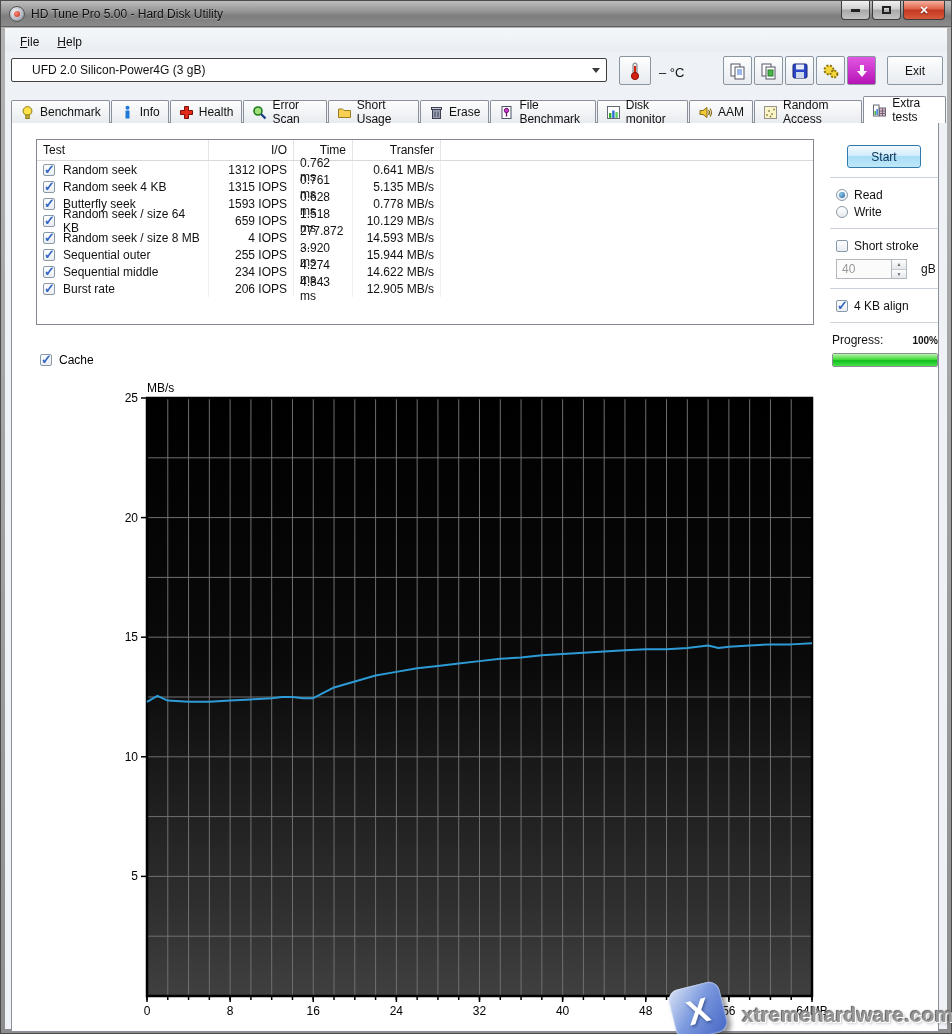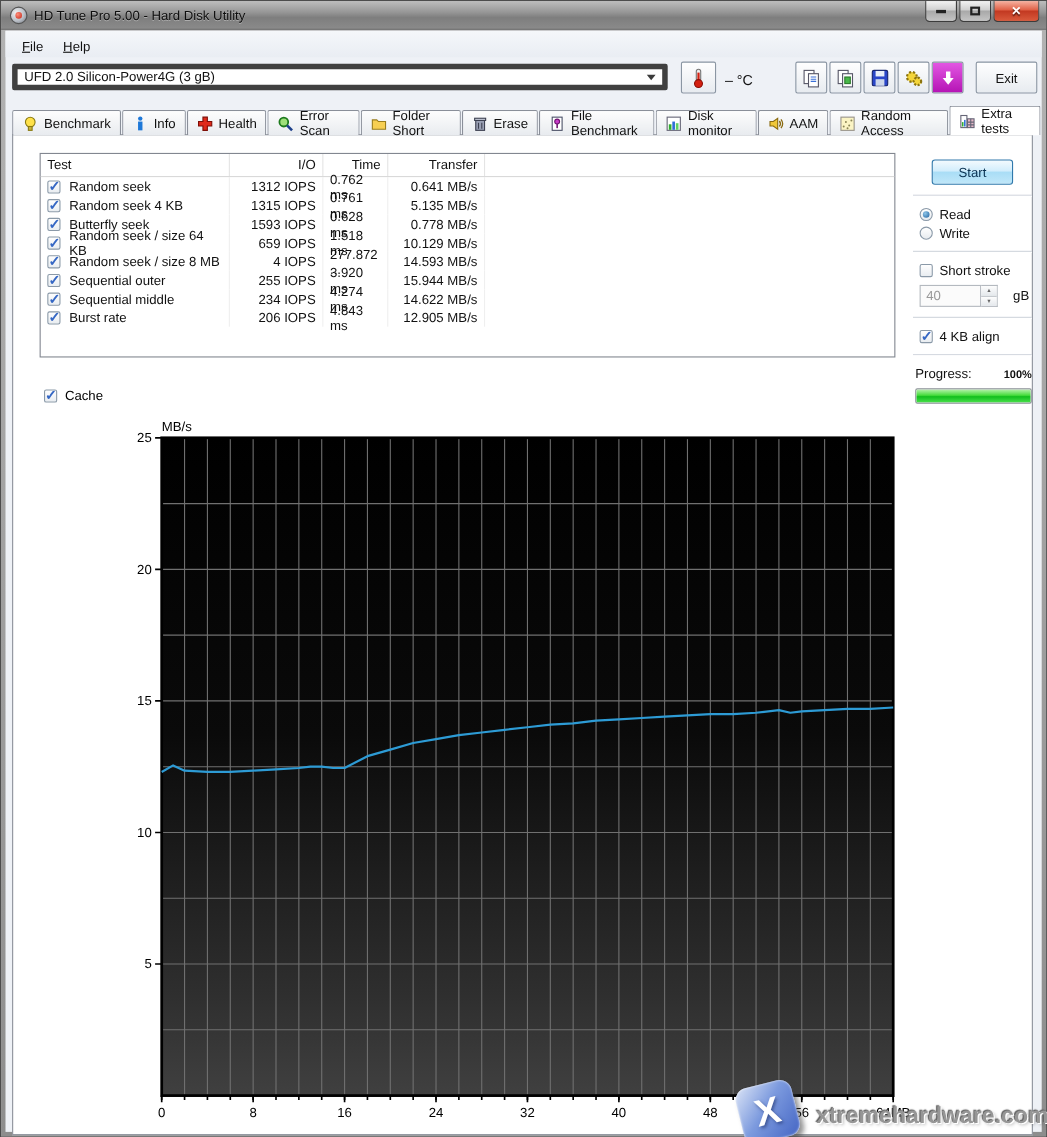--- a/index.html
+++ b/index.html
@@ -28,21 +28,21 @@
   #client { position:absolute; left:4px; right:4px; top:27px; bottom:4px; background:#eef1f6; }
 
   
   #menubar { position:absolute; left:0; top:0; width:100%; height:24px; display:flex; align-items:flex-end; padding-left:6px; background:linear-gradient(#f5f7fa,#e9edf3); }
   .menu-item { display:inline-block; padding:3px 9px; font-size:12px; color:#111; }
   .menu-item::first-letter { text-decoration:underline; }
 
   
   #toolbar { position:absolute; left:0; top:24px; width:100%; height:42px; }
   #device-combo { position:absolute; left:6px; top:6px; width:596px; height:24px; background:#fff;
-    border:5px solid #404040; border-radius:2px; display:flex; align-items:center; font-size:12px; color:#111; padding-left:6px; }
+    border:1px solid #404040; border-radius:2px; display:flex; align-items:center; font-size:12px; color:#111; padding-left:20px; }
   #device-combo .arrow-zone { position:absolute; right:2px; top:2px; bottom:2px; width:16px; display:flex; align-items:center; justify-content:center; }
   .caret-down { width:0; height:0; border-left:4px solid transparent; border-right:4px solid transparent; border-top:5px solid #3a3a3a; }
   .tbtn { position:absolute; top:4px; height:29px; border:1px solid #8b96a3; border-radius:2px;
     background:linear-gradient(#fefefe,#e7ebf0); display:flex; align-items:center; justify-content:center; }
   #temp-label { position:absolute; left:654px; top:13px; font-size:13px; color:#111; }
   #exit-btn { left:882px; width:56px; font-size:12px; color:#111; }
 
   
   #tabstrip { position:absolute; left:6px; top:68px; height:27px; display:flex; align-items:flex-end; z-index:3; }
   .tab { height:23px; margin-right:1px; padding:0 8px; display:flex; align-items:center; gap:5px;
@@ -214,21 +214,21 @@
         <svg class="ticon" viewBox="0 0 15 15">
             <circle cx="6" cy="6" r="4" fill="#9fe07a" stroke="#1d7a1d" stroke-width="1.6"></circle>
             <line x1="9" y1="9" x2="13.5" y2="13.5" stroke="#1c3f8a" stroke-width="2.4"></line>
           </svg>
         <span>Error Scan</span>
       </div>
       <div class="tab">
         <svg class="ticon" viewBox="0 0 15 15">
             <path d="M1.5 4 h4 l1.5 1.5 h6.5 v7 h-12 z" fill="#f7cf52" stroke="#9a7d1c"></path>
           </svg>
-        <span>Folder Short</span>
+        <span>Short Usage</span>
       </div>
       <div class="tab">
         <svg class="ticon" viewBox="0 0 15 15">
             <rect x="3.5" y="4.5" width="8" height="9" fill="#9aa0b4" stroke="#3c4050"></rect>
             <rect x="2.5" y="2.5" width="10" height="2" fill="#c7ccda" stroke="#3c4050"></rect>
             <line x1="6" y1="6.5" x2="6" y2="12" stroke="#3c4050"></line>
             <line x1="9" y1="6.5" x2="9" y2="12" stroke="#3c4050"></line>
           </svg>
         <span>Erase</span>
       </div>

